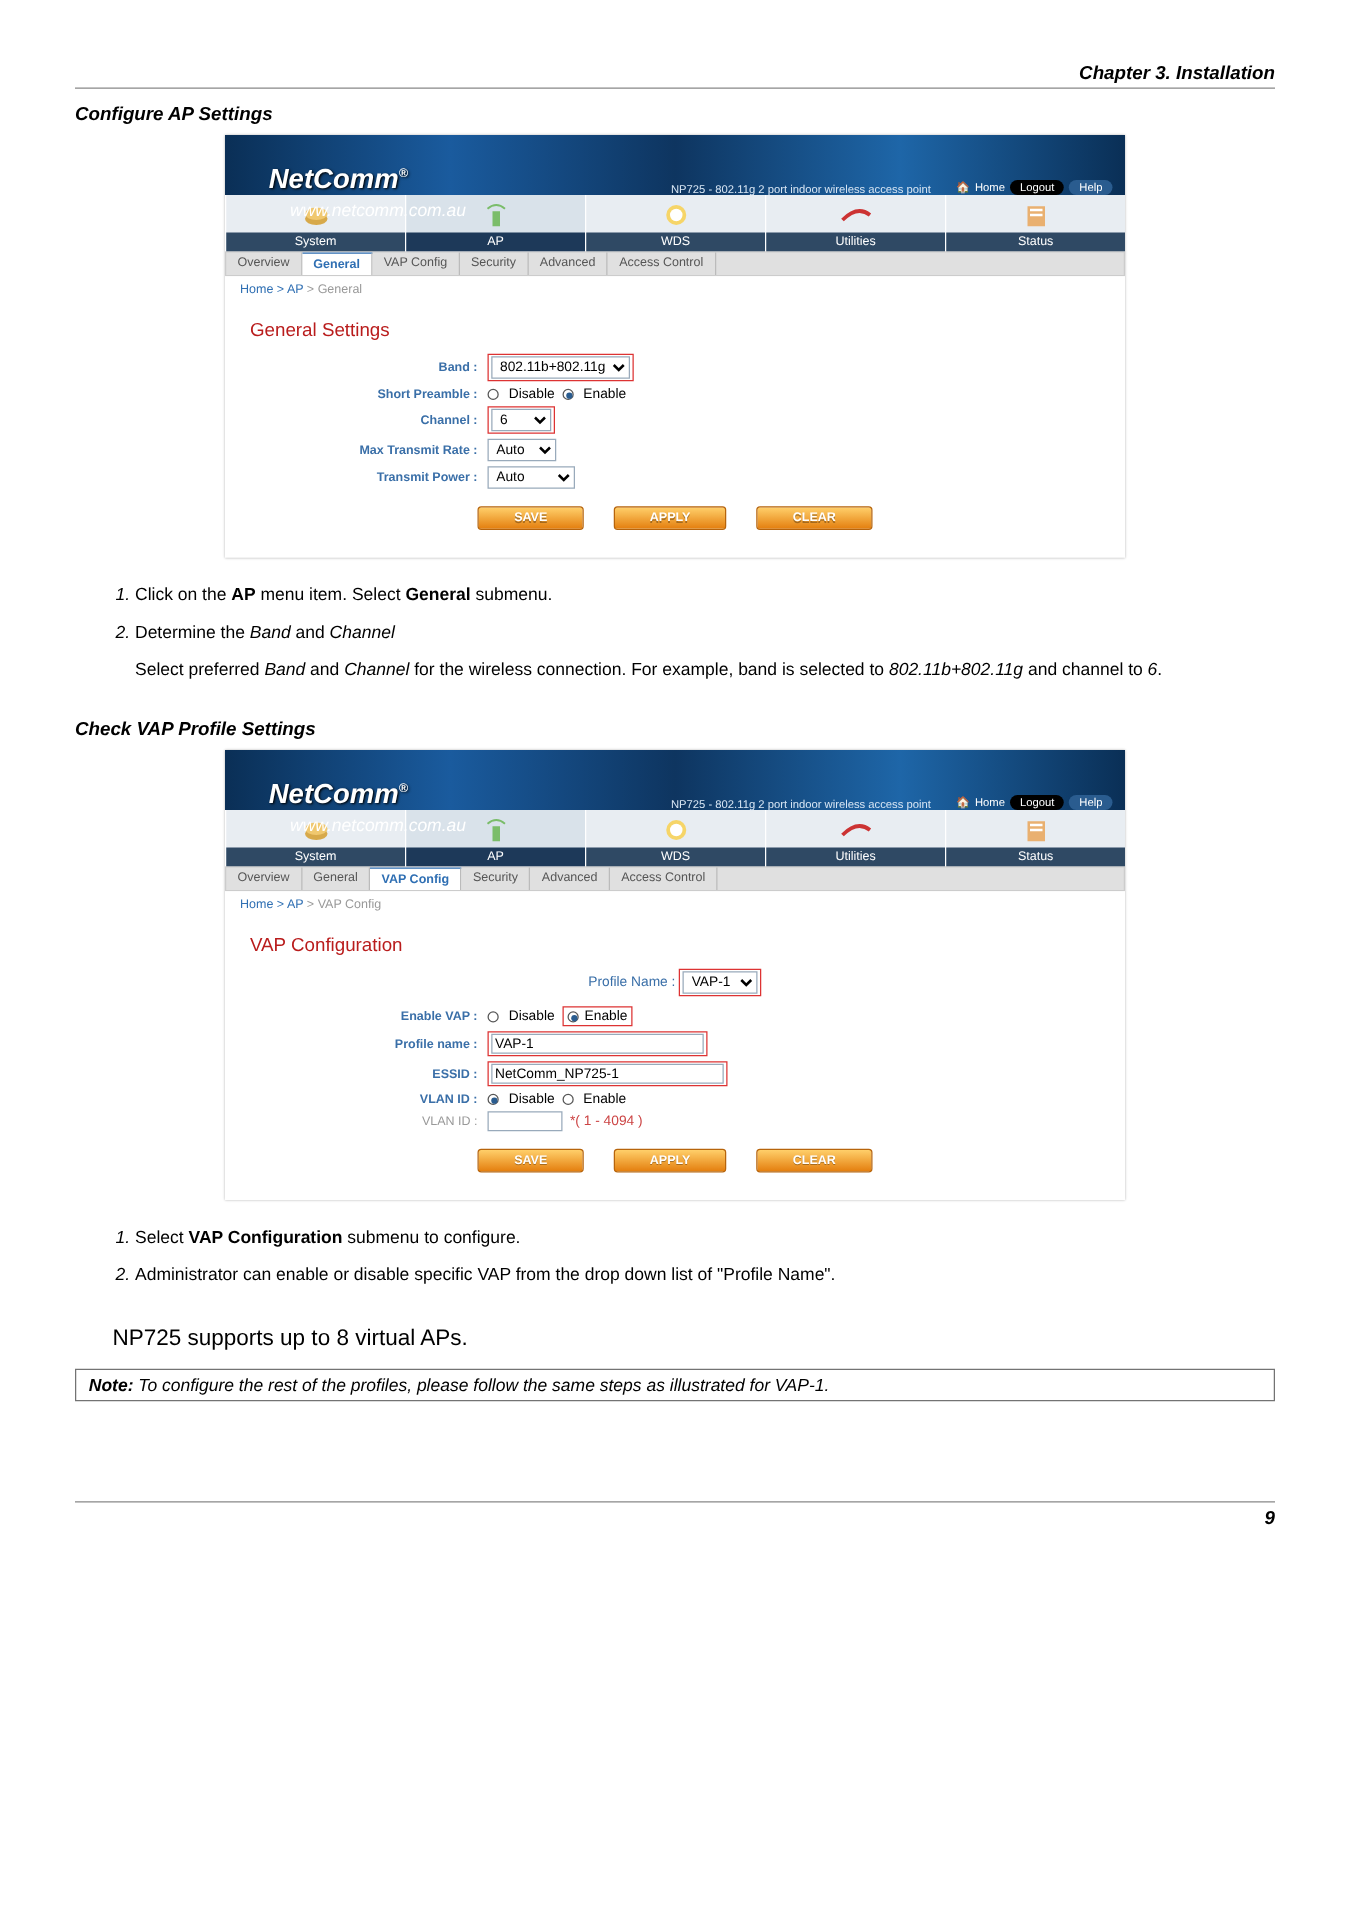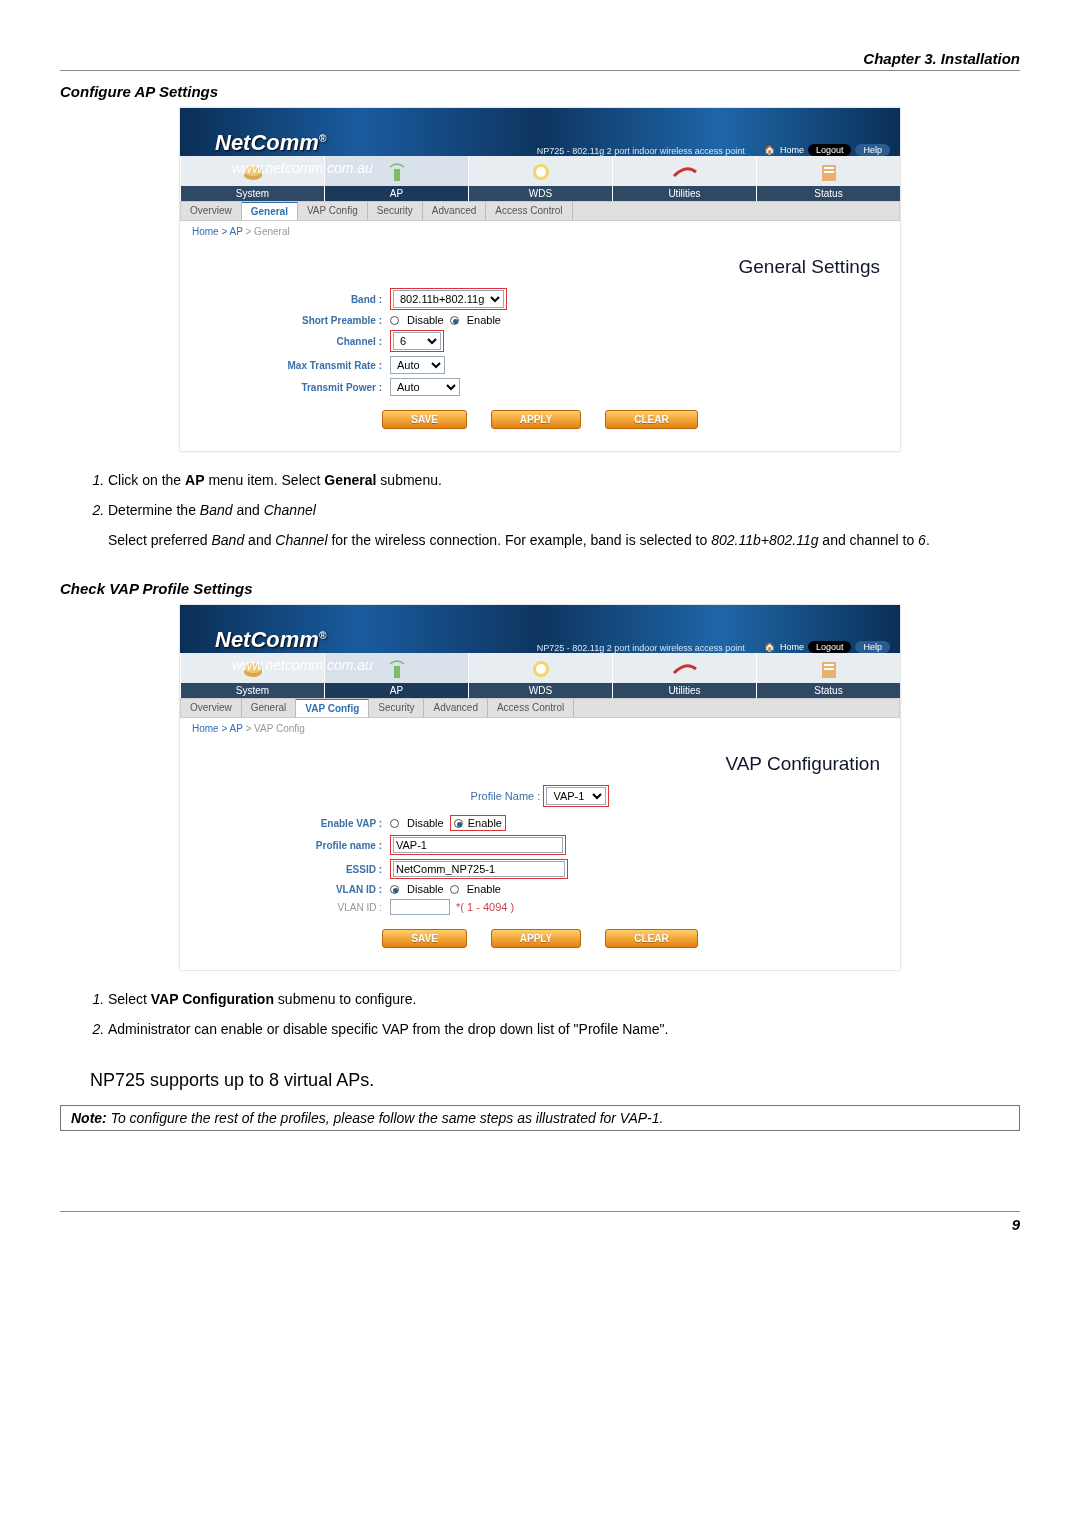--- a/index.html
+++ b/index.html
@@ -95,23 +95,23 @@
     font-size:10px;
     color:#2f6fb3;
     padding:5px 12px;
     background:#fff;
   }
   .panel {
     background:#fff;
     padding:14px 20px 22px 20px;
   }
   .panel-title {
-    text-align:right;
-    color:#0f172a;
-    font-size:19px;
+    text-align:left;
+    color:#b91c1c;
+    font-size:15px;
     margin-bottom:10px;
   }
   .form-row {
     display:flex; align-items:center;
     margin:4px 0;
   }
   .form-label {
     width:190px;
     text-align:right;
     padding-right:8px;
@@ -382,21 +382,21 @@
     </div>
     <div class="form-row">
       <div class="form-label">Profile name :</div>
       <div class="form-value">
           <span class="boxed"><input type="text" style="width: 170px;" value="VAP-1"></span>
         </div>
     </div>
     <div class="form-row">
       <div class="form-label">ESSID :</div>
       <div class="form-value">
-          <span class="boxed"><input type="text" style="width: 172px;" value="NetComm_NP725-1"></span>
+          <span class="boxed"><input type="text" style="width: 186px;" value="NetComm_NP725-1"></span>
         </div>
     </div>
     <div class="form-row">
       <div class="form-label">VLAN ID :</div>
       <div class="form-value">
         <span class="radio-dot on"></span>
           <span>Disable</span>
         <span class="radio-dot"></span>
           <span>Enable</span>
       </div>

